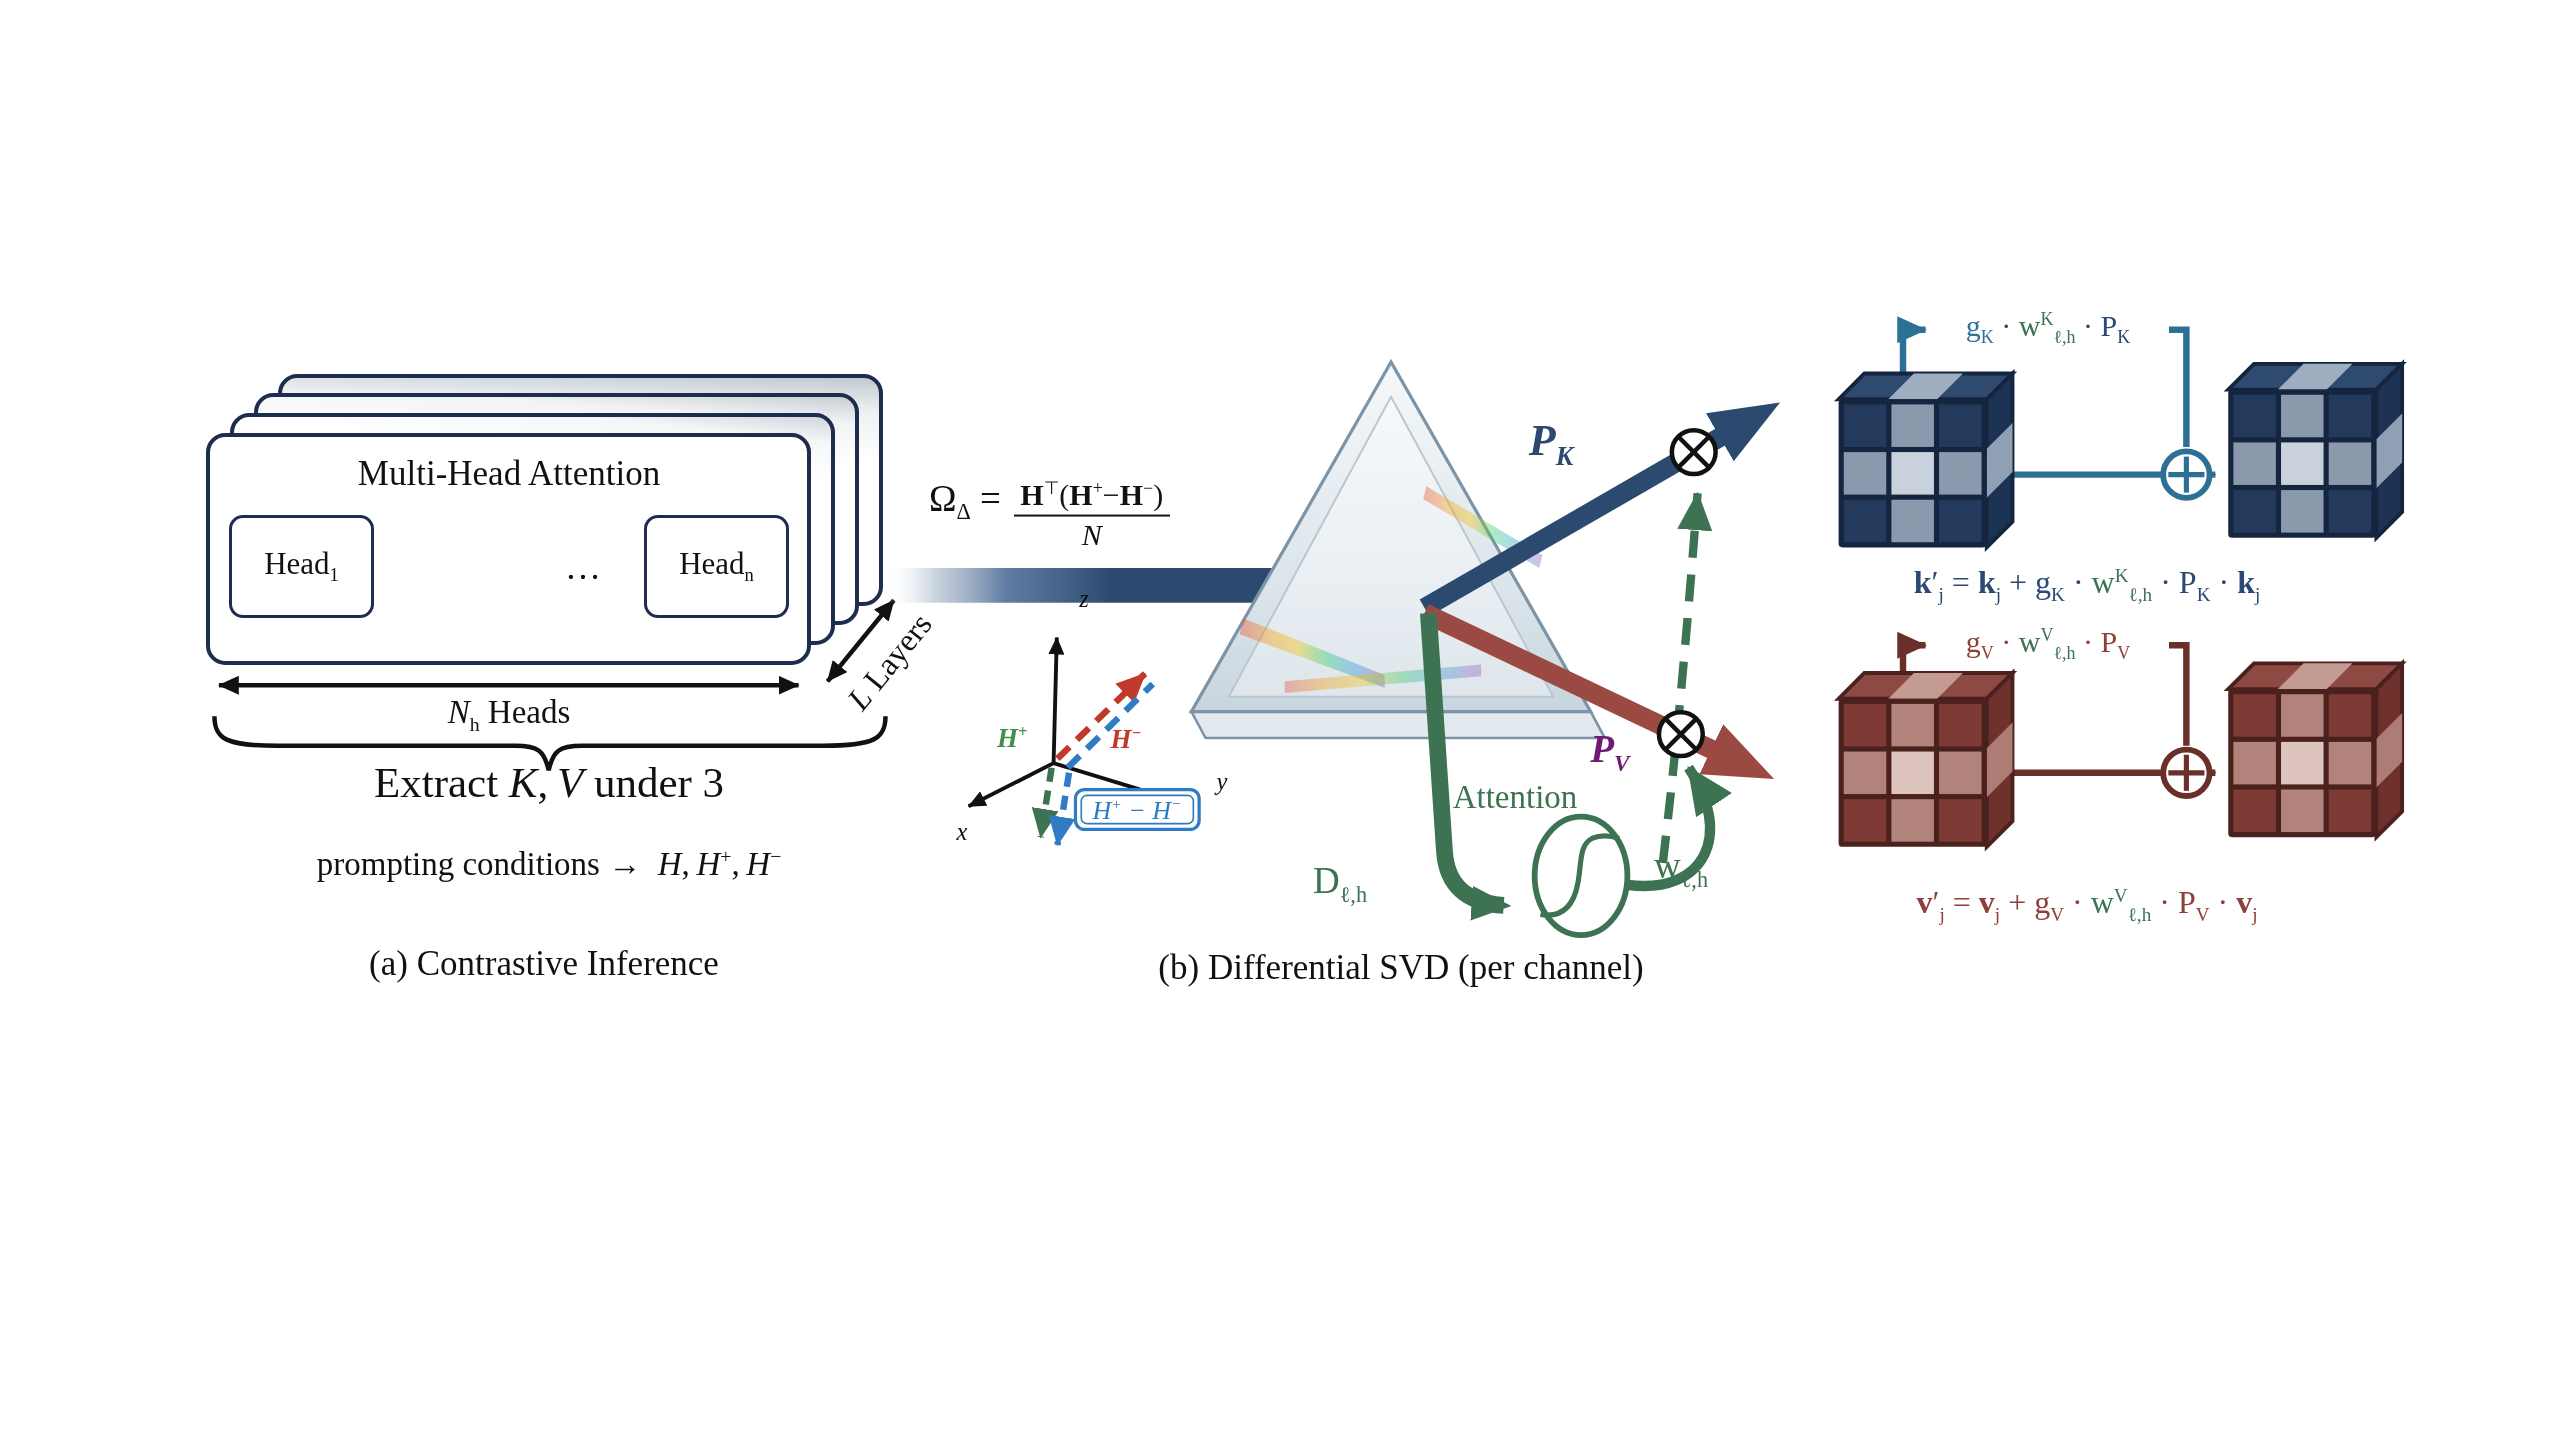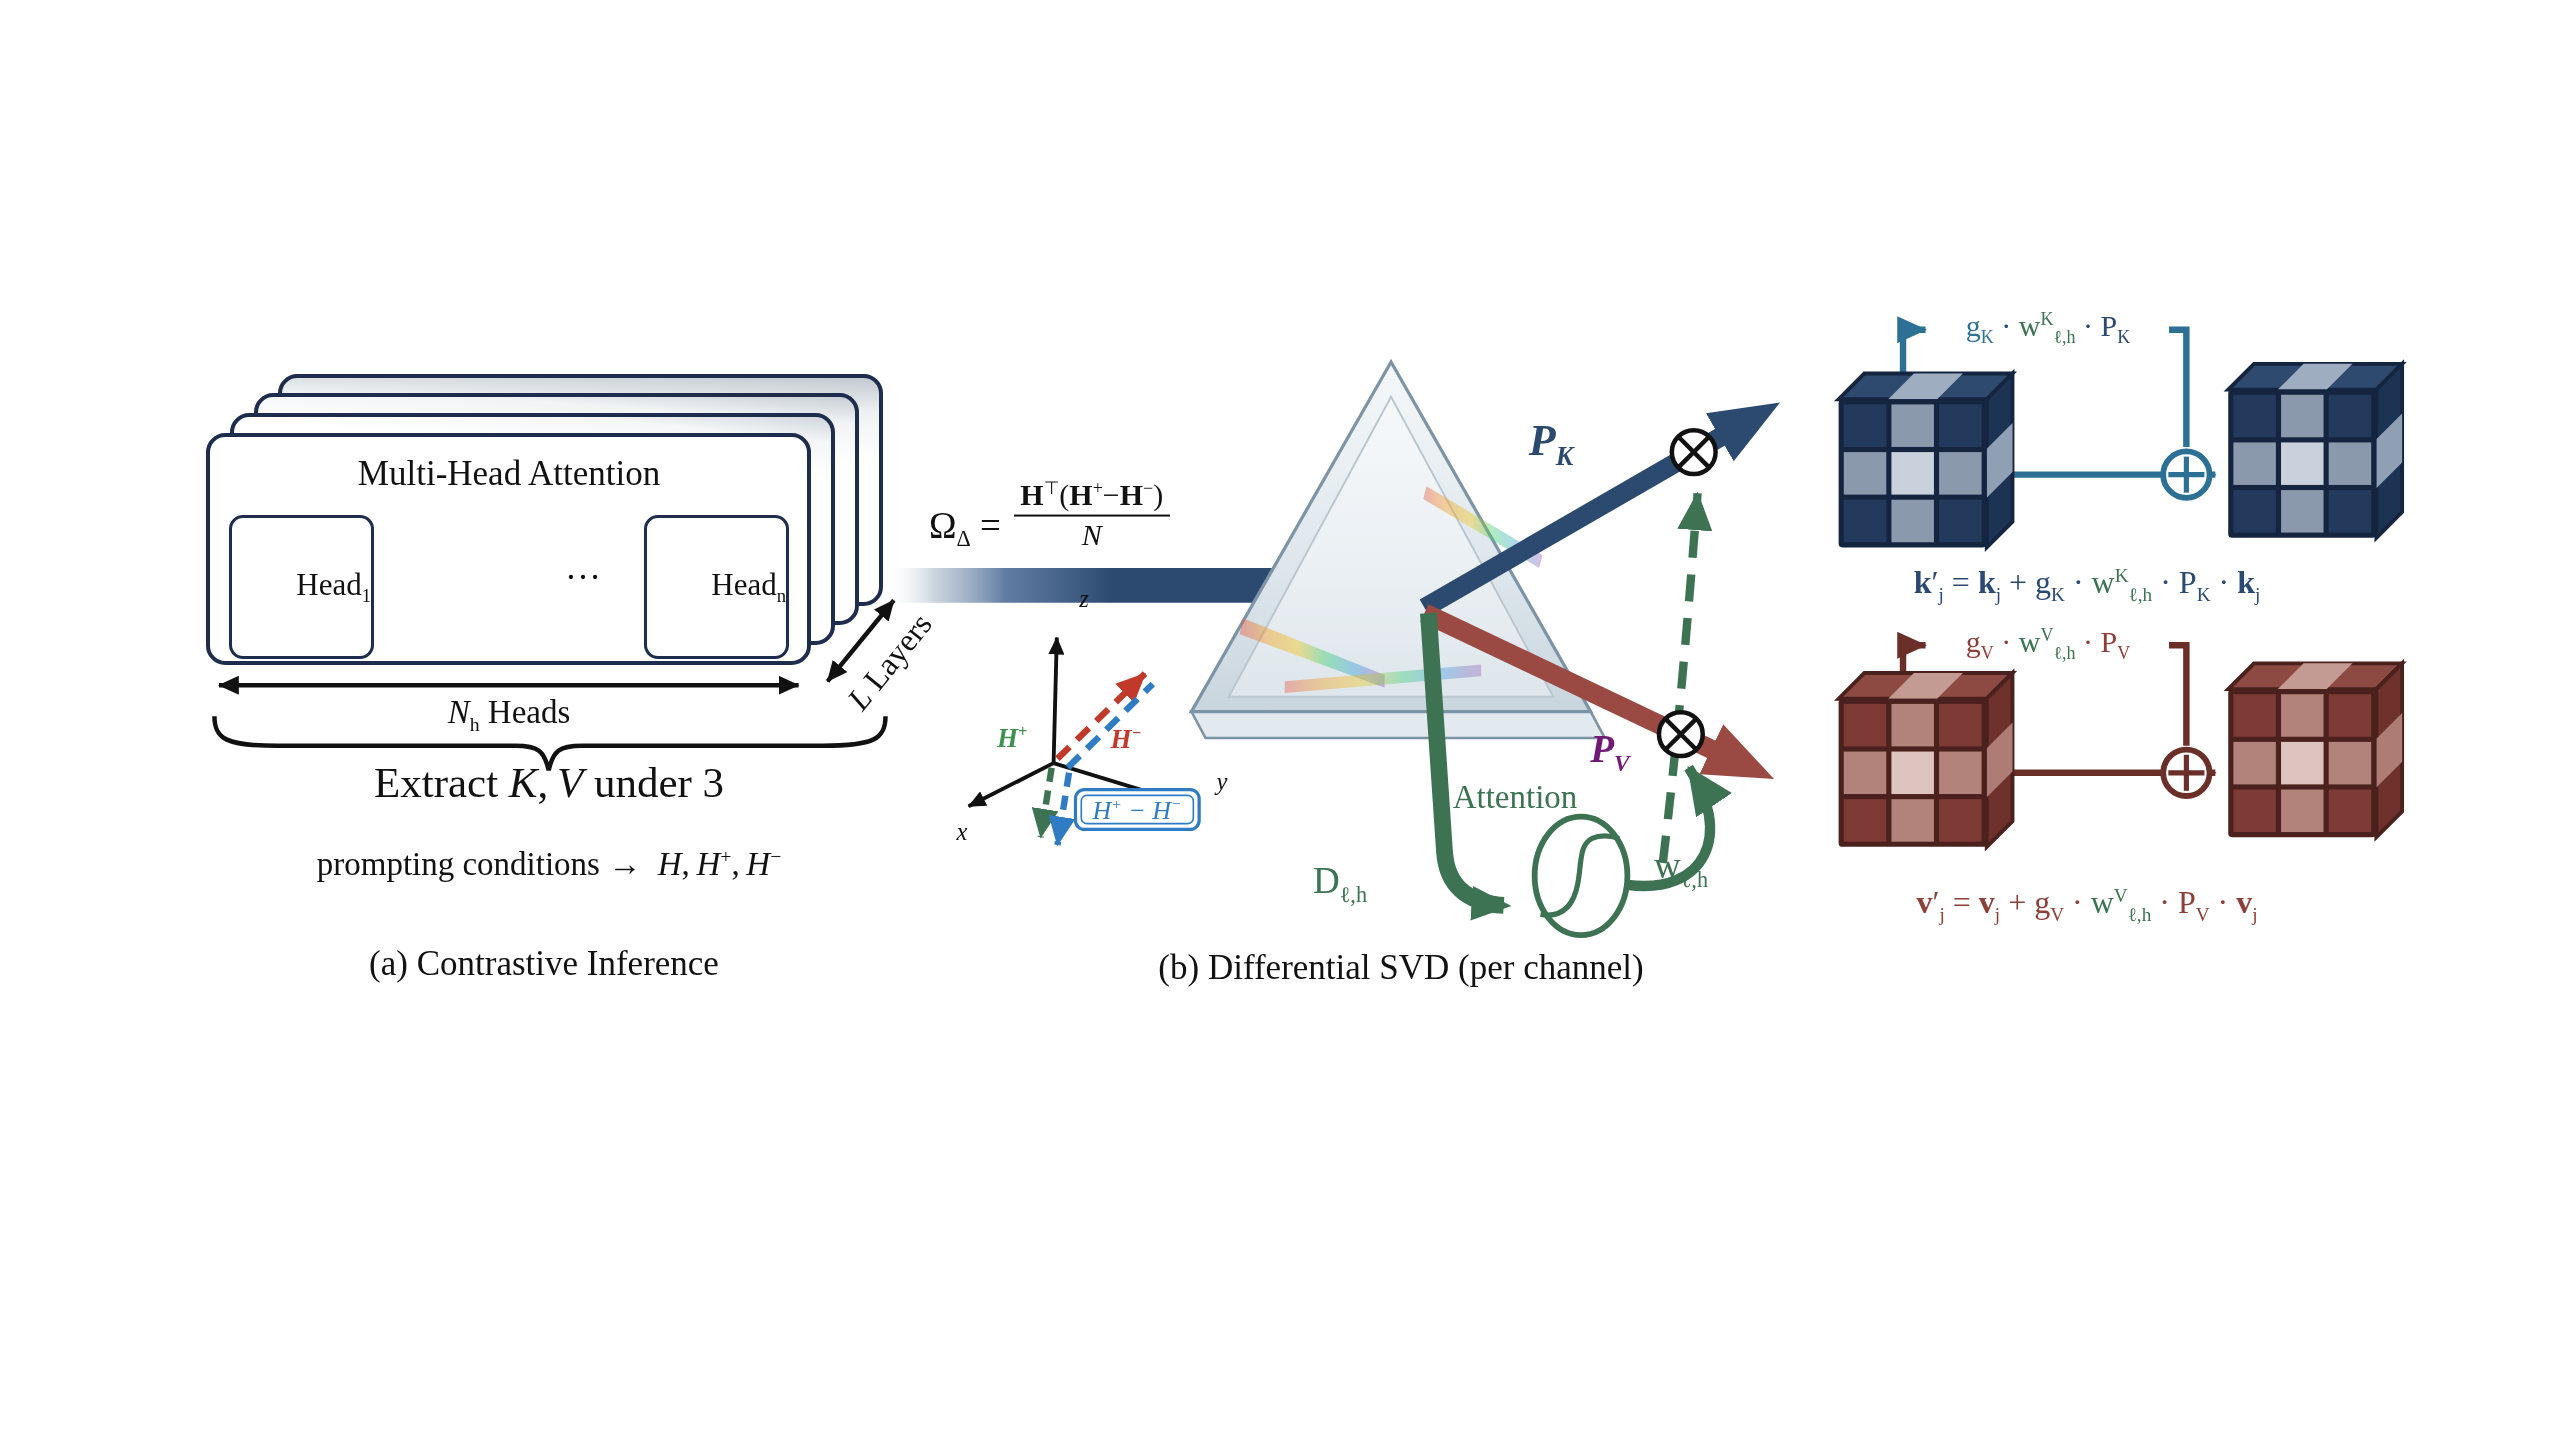--- a/index.html
+++ b/index.html
@@ -17,36 +17,36 @@
 
   sub{font-size:.6em}
   sup{font-size:.6em}
 
   
   .card{position:absolute;width:605px;height:232px;box-sizing:border-box;
         border:4.5px solid #1e2d4d;border-radius:19.3px;background:#fff}
   .card.b1{background:linear-gradient(186deg,#cfd6db 0%,#f4f6f7 9%,#fff 22%)}
   .card.b2{background:linear-gradient(184deg,#c7ced4 0%,#f1f3f5 10%,#fff 26%)}
   .card.b3{background:linear-gradient(182deg,#c2c9cf 0%,#eef1f3 14%,#fff 34%)}
-  .headbox{position:absolute;width:145px;height:144px;box-sizing:border-box;
+  .headbox{position:absolute;width:145px;height:103px;box-sizing:border-box;
            border:3.9px solid #1e2d4d;border-radius:14px;background:#fff;
-           display:flex;align-items:center;justify-content:flex-end;font-size:31px}
+           display:flex;align-items:center;justify-content:center;font-size:31px}
 
   
   .navy{color:#2b4a73}
   .teal{color:#2e7296}
   .grn{color:#3d7352}
   .mar{color:#8c4038}
   .blu{color:#2f7bc4}
 
   
   .frac{display:inline-flex;flex-direction:column;align-items:center;vertical-align:middle}
   .frac .num{border-bottom:2.6px solid #111;padding:0 6.4px 2.6px 6.4px}
   .frac .den{padding-top:1.3px}
-  .omega{display:flex;align-items:flex-end;gap:13px}
+  .omega{display:flex;align-items:flex-start;gap:13px}
 
   
   .cube-blue{--line:#152540;--d:#243a5d;--m:#8b99ad;--l:#c9d2dc;
              --top:#2e4a6e;--topmid:#9fadc0;--side:#1d3354;--sidemid:#8fa0b4}
   .cube-red{--line:#4a211d;--d:#7e3b35;--m:#b2837b;--l:#ddc4be;
             --top:#8d4a43;--topmid:#c49b93;--side:#6e312b;--sidemid:#ad7d75}
 </style>
 </head>
 <body>
 

